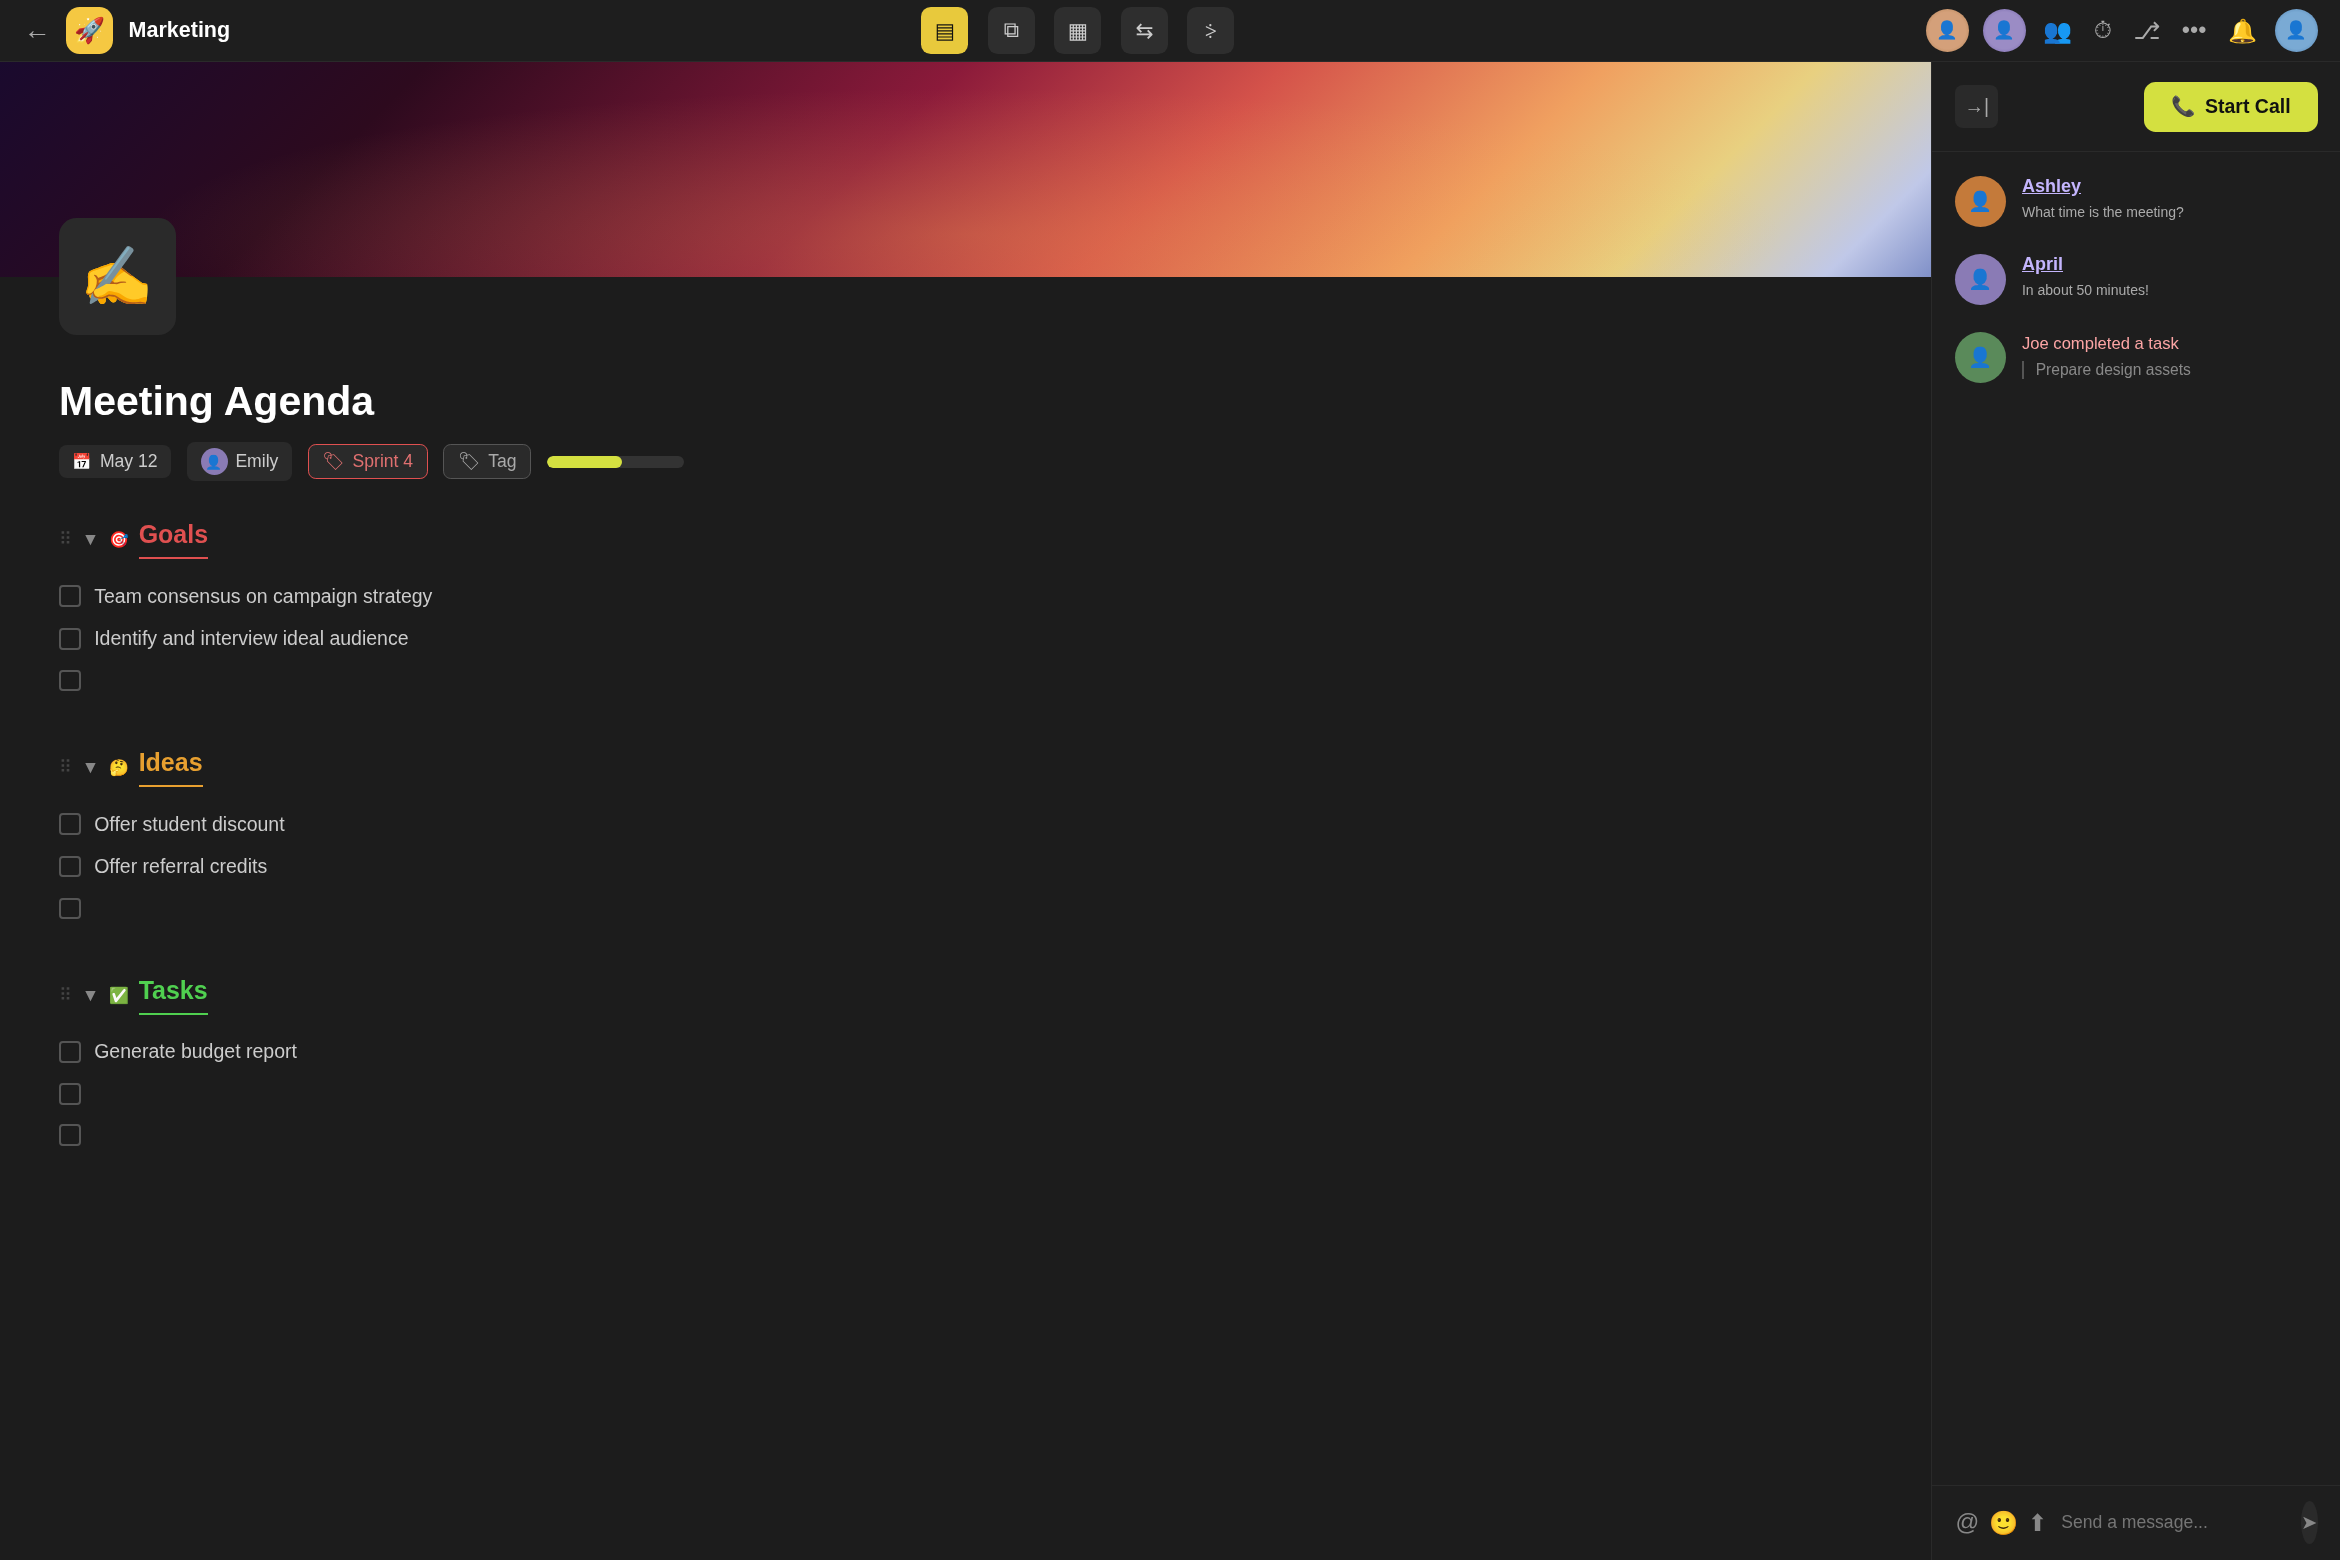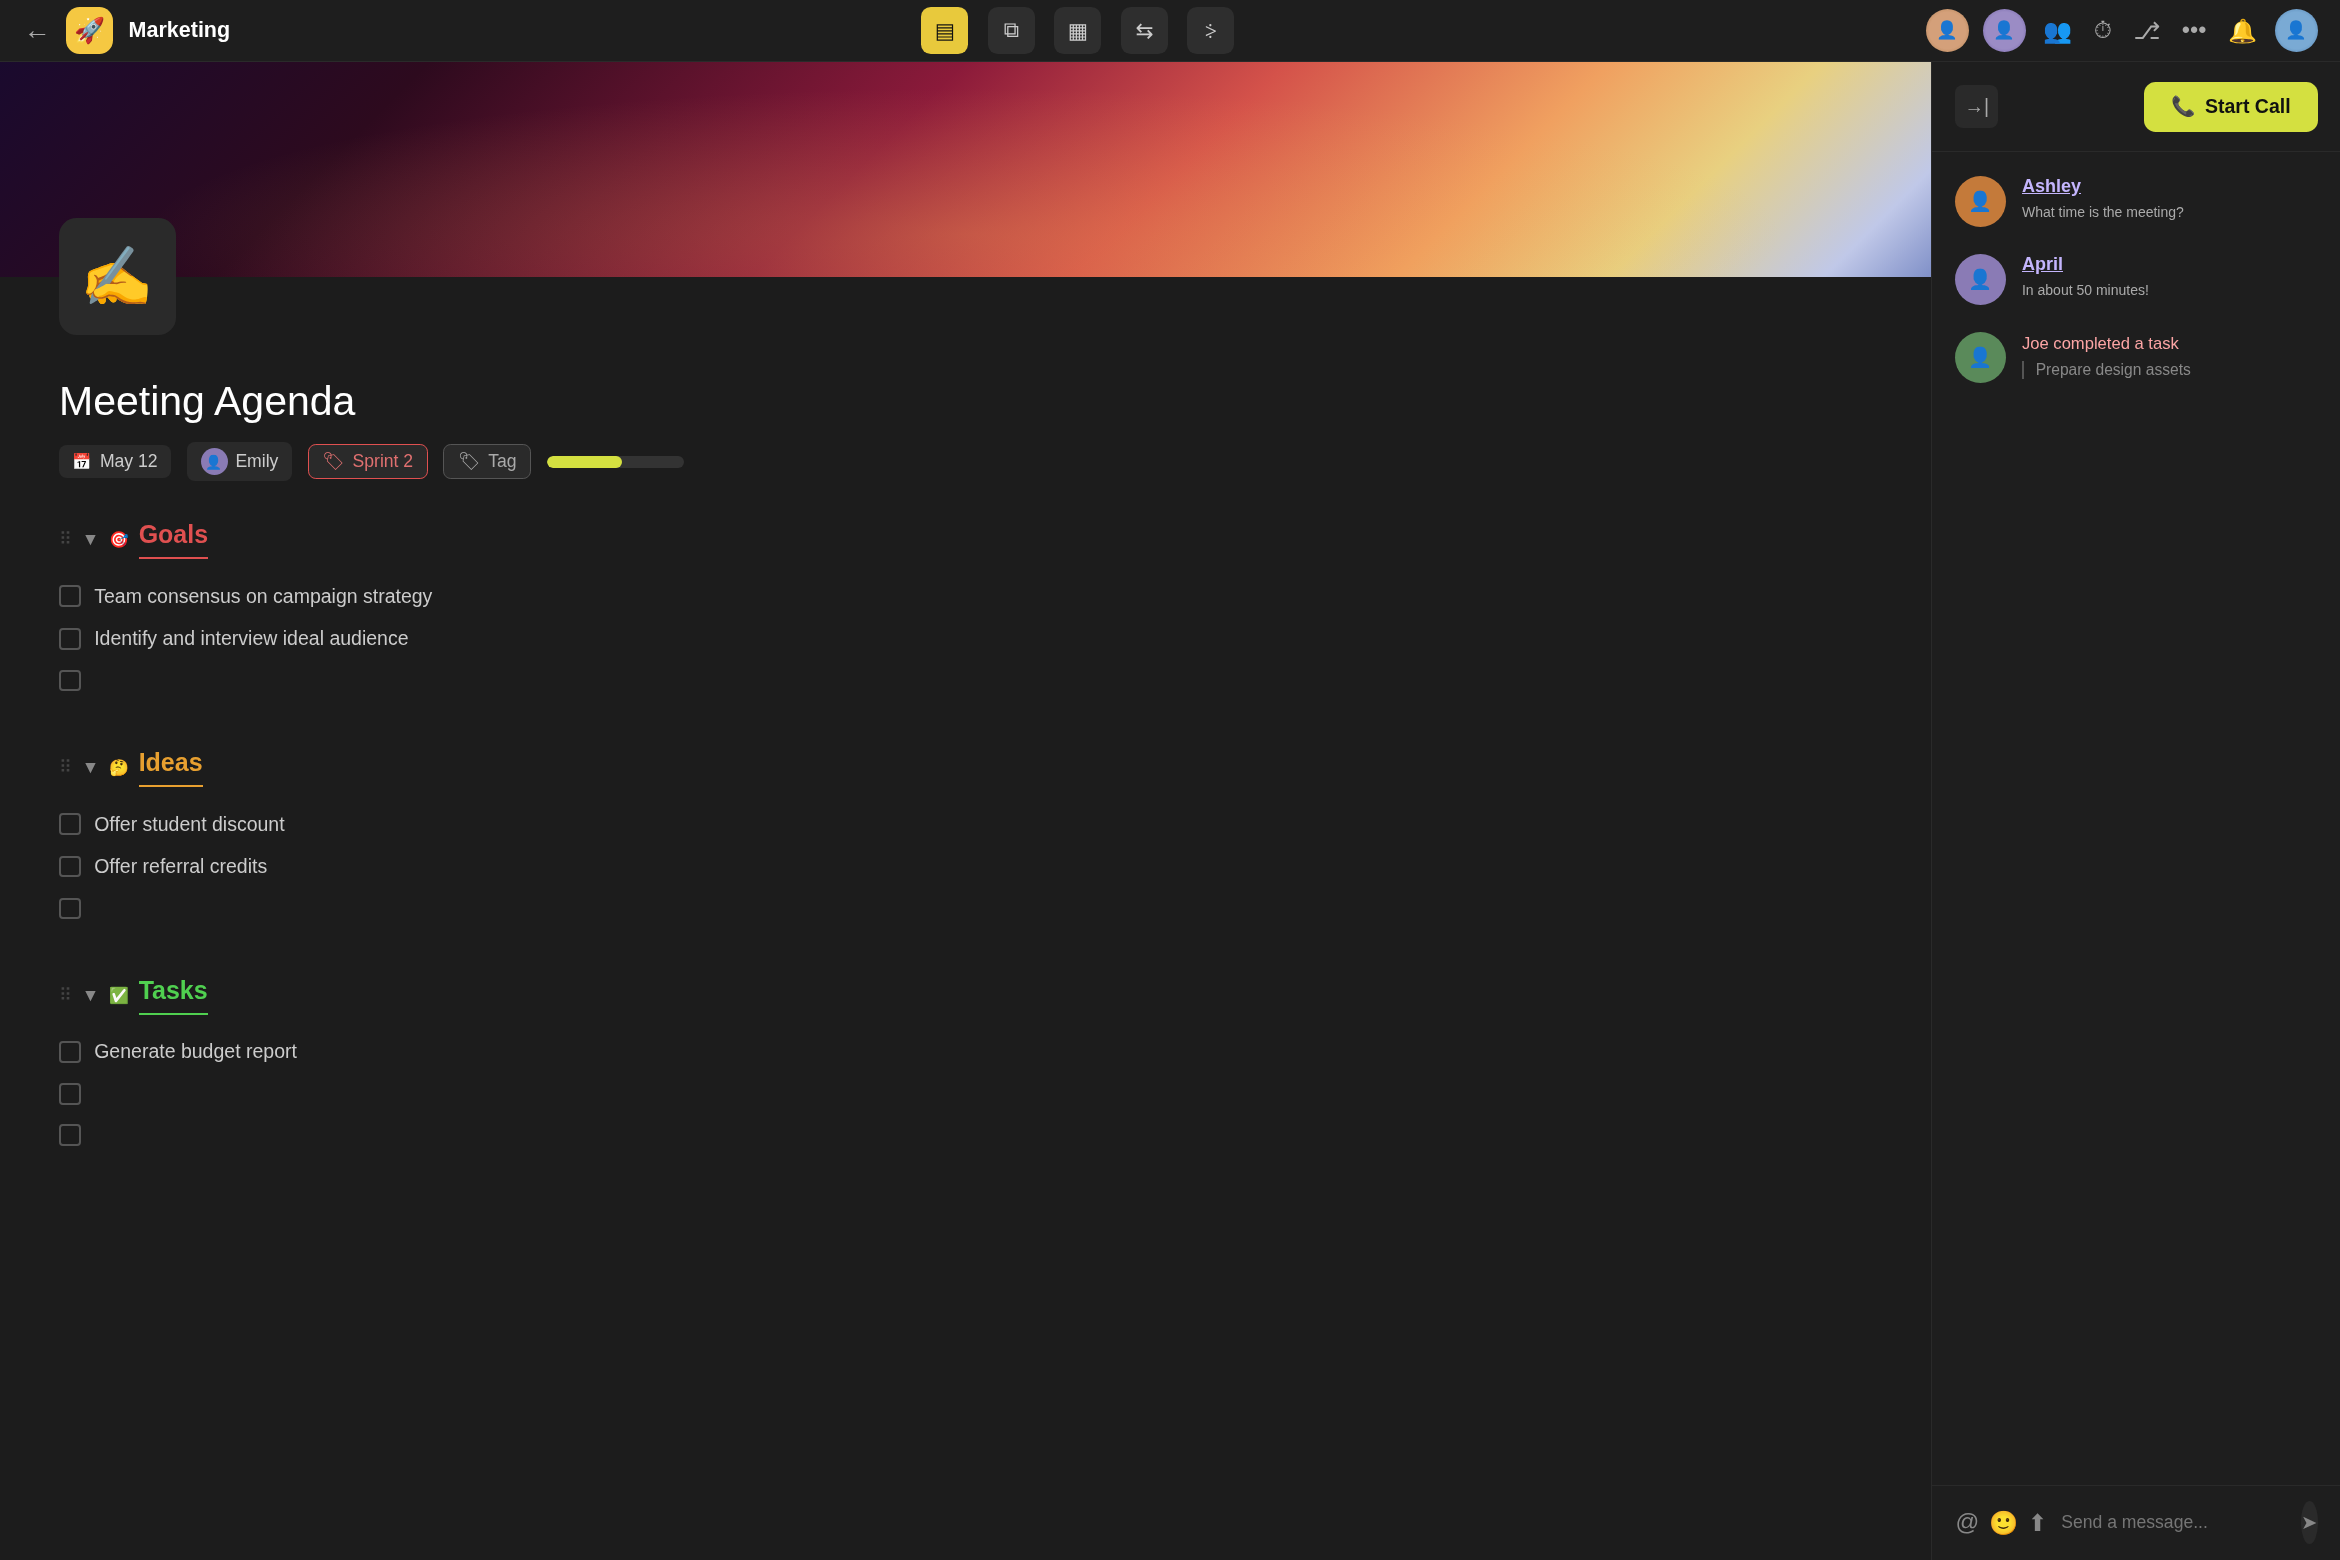--- a/index.html
+++ b/index.html
@@ -135,21 +135,21 @@
       font-size: 59px;
       z-index: 2;
     }
 
     
     .page-body {
       padding: 23.4px 59px 59px 59px;
     }
     .page-title {
       font-size: 41px;
-      font-weight: 400;
+      font-weight: 700;
       color: #ffffff;
       margin-top: 19.5px;
       margin-bottom: 17.6px;
     }
     .page-meta {
       display: flex;
       align-items: center;
       gap: 15.6px;
       margin-bottom: 39px;
       flex-wrap: wrap;
@@ -464,21 +464,21 @@
         <div class="meta-item">
           <span class="icon">📅</span>
           <span>May 12</span>
         </div>
         <div class="meta-item">
           <div class="meta-avatar" style="background:#8a7bb5;">👤</div>
           <span>Emily</span>
         </div>
         <div class="meta-tag">
           <span>🏷</span>
-          <span>Sprint 2</span>
+          <span>Sprint 4</span>
         </div>
         <div class="meta-tag2">
           <span>🏷</span>
           <span>Tag</span>
         </div>
         <div class="progress-bar">
           <div class="progress-fill" style="width:55%"></div>
         </div>
       </div>
 

